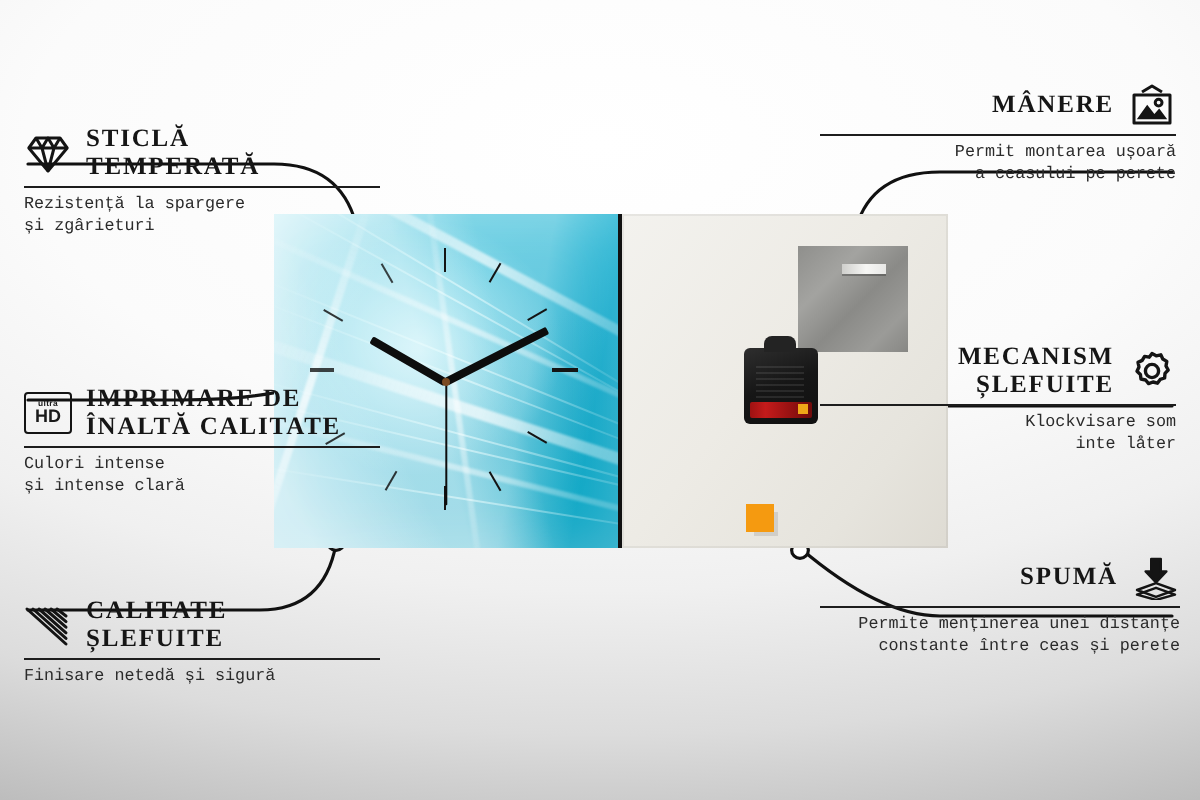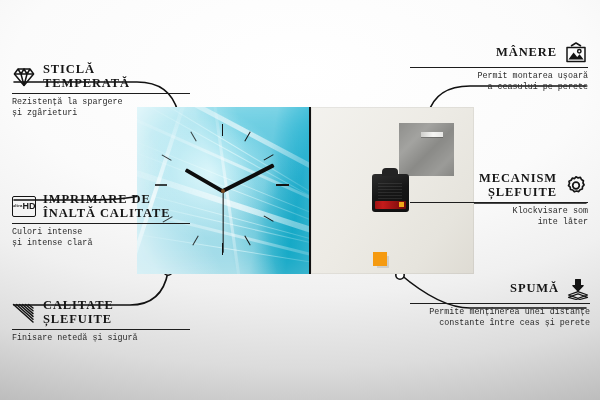--- a/index.html
+++ b/index.html
@@ -84,21 +84,21 @@
   .callout .sub { font-size:8.4px; line-height:1.32; color:#2b2b2b;font-family:Liberation Mono, monospace; }
   .left  { text-align:left;margin-top:21px; }
   .right { text-align:right; }
   .right .head { flex-direction:row; justify-content:flex-end; }
   .left .head  { justify-content:flex-start; }
 
   .ico { width:24px; height:22px; flex:0 0 auto; display:block; }
 
   .hdbox {
     width:24px; height:21px; border:1.6px solid #141414; border-radius:2px;
-    display:flex; flex-direction:row; align-items:center; justify-content:center; line-height:1;
+    display:flex; flex-direction:column; align-items:center; justify-content:center; line-height:1;
   }
   .hdbox .u { font-size:4.2px; font-weight:700; letter-spacing:.2px; font-family:"Liberation Sans",sans-serif; }
   .hdbox .h { font-size:9px; font-weight:700; font-family:"Liberation Sans",sans-serif; margin-top:.5px; }
 
   
   #wires { position:absolute; left:0; top:0; width:600px; height:400px; pointer-events:none; }
 </style>
 </head>
 <body>
 

